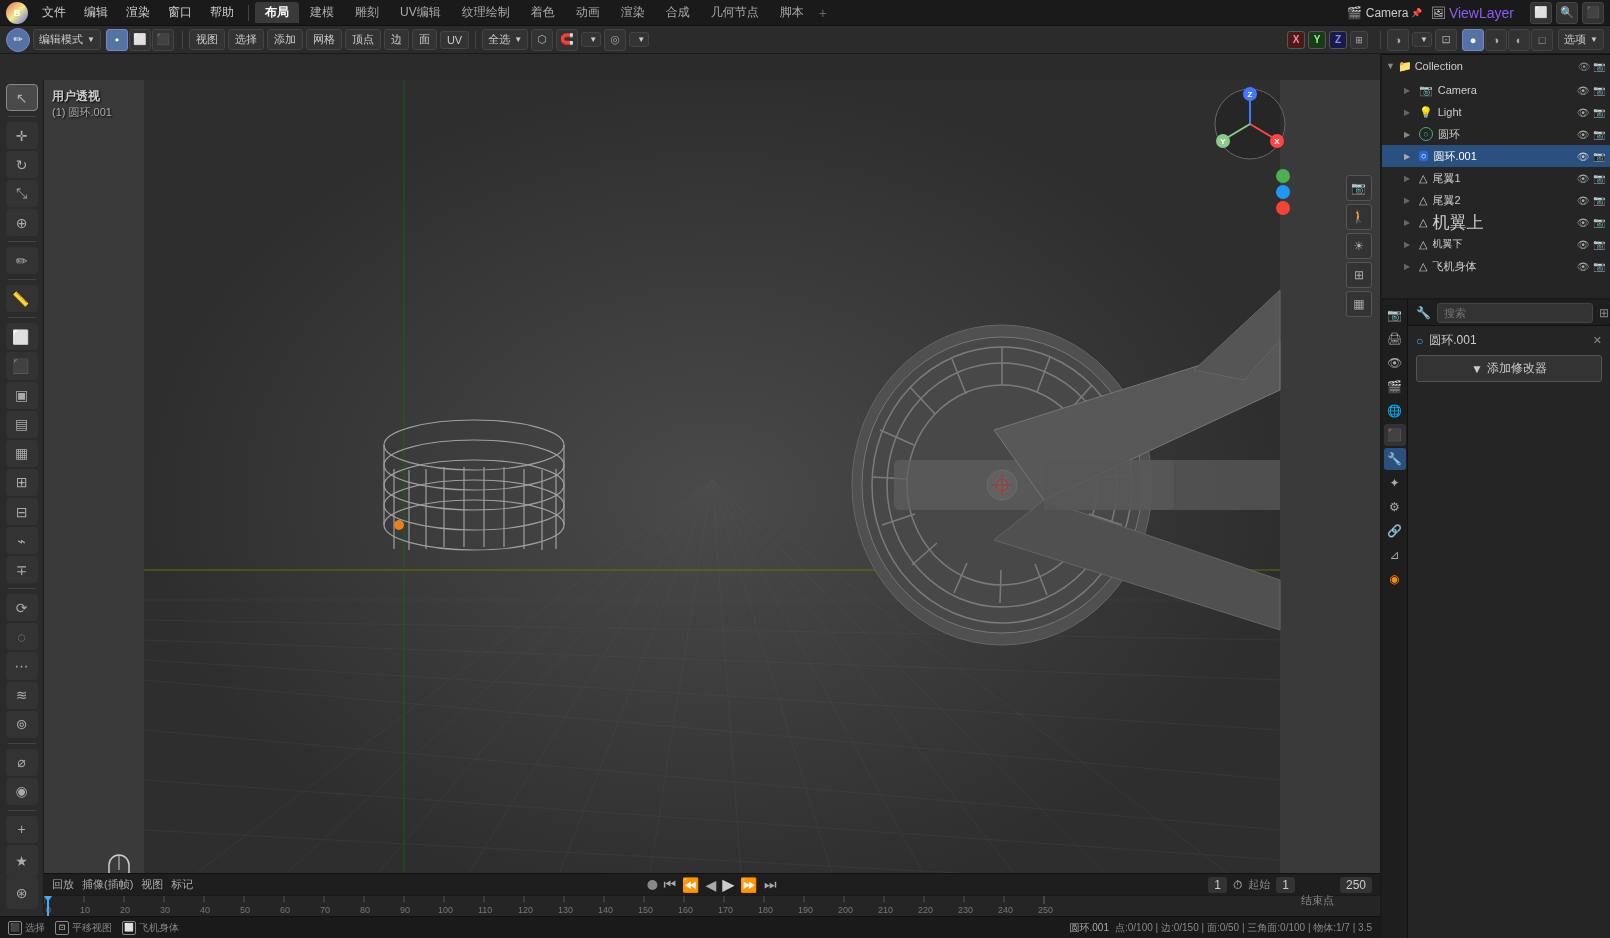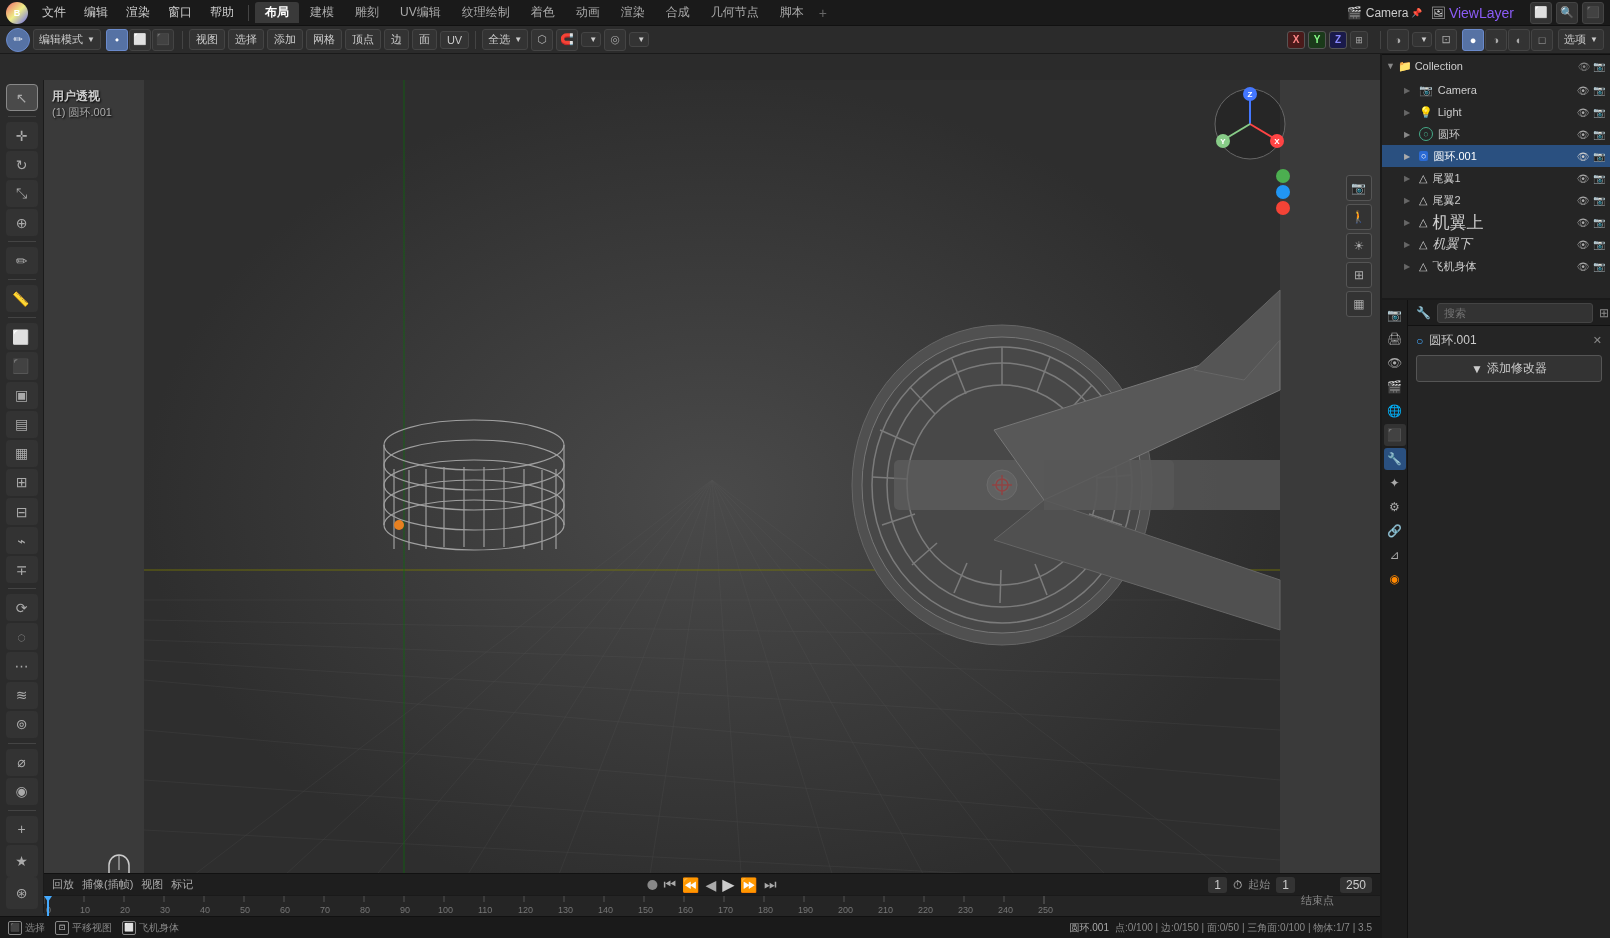--- a/index.html
+++ b/index.html
@@ -584,21 +584,21 @@
         <span style="font-size:11px;margin:0 3px;">△</span>
         <span style="flex:1;font-size:17px;">机翼上</span>
         <span style="font-size:10px;color:#aaa;margin-right:2px;">👁</span>
         <span style="font-size:10px;color:#aaa;">📷</span>
       </div>
 
       <div class="outliner-item">
         <span style="width:16px;display:inline-block;"></span>
         <span style="font-size:8px;color:#666;width:10px;">▶</span>
         <span style="font-size:11px;margin:0 3px;">△</span>
-        <span style="flex:1;font-size:13px;font-style:italic;">机翼下</span>
+        <span style="flex:1;font-size:10px;">机翼下</span>
         <span style="font-size:10px;color:#aaa;margin-right:2px;">👁</span>
         <span style="font-size:10px;color:#aaa;">📷</span>
       </div>
 
       <div class="outliner-item">
         <span style="width:16px;display:inline-block;"></span>
         <span style="font-size:8px;color:#666;width:10px;">▶</span>
         <span style="font-size:11px;margin:0 3px;">△</span>
         <span style="flex:1;font-size:11px;">飞机身体</span>
         <span style="font-size:10px;color:#aaa;margin-right:2px;">👁</span>

